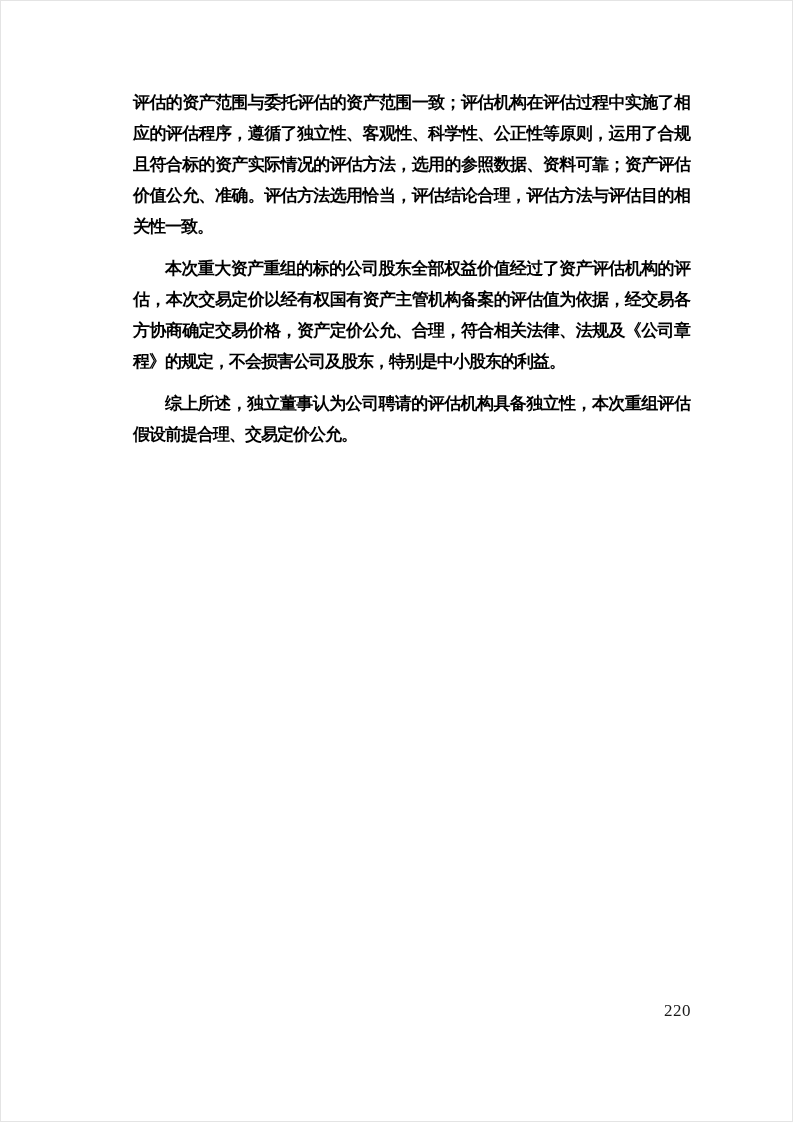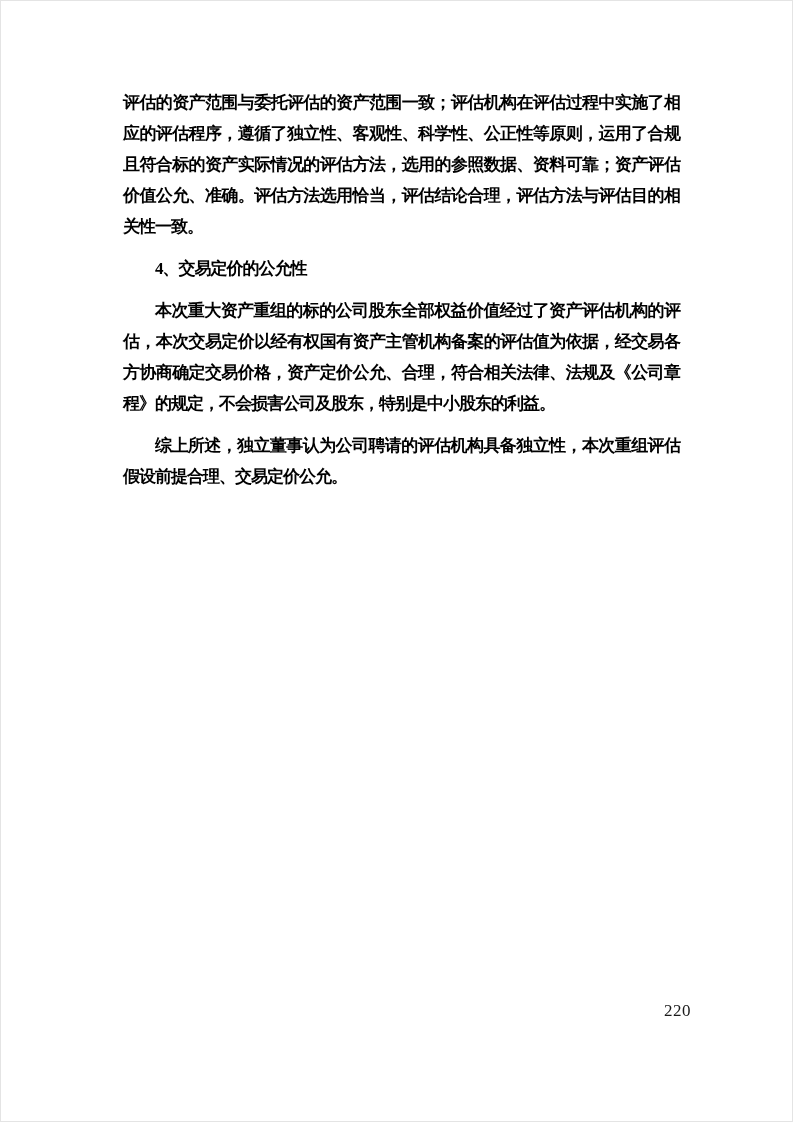--- a/index.html
+++ b/index.html
@@ -18,21 +18,21 @@
     position: absolute;
     left: 0; top: 0;
     width: 793px;
     height: 1122px;
     box-sizing: border-box;
     border: 1px solid #e4e4e4;
     background: #ffffff;
   }
   .content {
     position: absolute;
-    left: 122px;
+    left: 132px;
     top: 86px;
     width: 557px;
   }
   .body-par {
     margin: 0 0 11px 0;
     font-size: 17px;
     font-weight: bold;
     color: #000000;
     line-height: 31px;
     letter-spacing: -1px;
@@ -61,18 +61,17 @@
     letter-spacing: 0.5px;
     margin-left: 12px;
   }
 </style>
 </head>
 <body>
 
 <div class="page">
   <div class="content">
     <p class="body-par">评估的资产范围与委托评估的资产范围一致；评估机构在评估过程中实施了相应的评估程序，遵循了独立性、客观性、科学性、公正性等原则，运用了合规且符合标的资产实际情况的评估方法，选用的参照数据、资料可靠；资产评估价值公允、准确。评估方法选用恰当，评估结论合理，评估方法与评估目的相关性一致。</p>
-    <h3 class="heading">4、交易定价的公允性</h3>
     <p class="body-par indent">本次重大资产重组的标的公司股东全部权益价值经过了资产评估机构的评估，本次交易定价以经有权国有资产主管机构备案的评估值为依据，经交易各方协商确定交易价格，资产定价公允、合理，符合相关法律、法规及《公司章程》的规定，不会损害公司及股东，特别是中小股东的利益。</p>
     <p class="body-par indent">综上所述，独立董事认为公司聘请的评估机构具备独立性，本次重组评估假设前提合理、交易定价公允。</p>
   </div>
   <div class="page-number">220</div>
 </div>
 
 </body></html>

